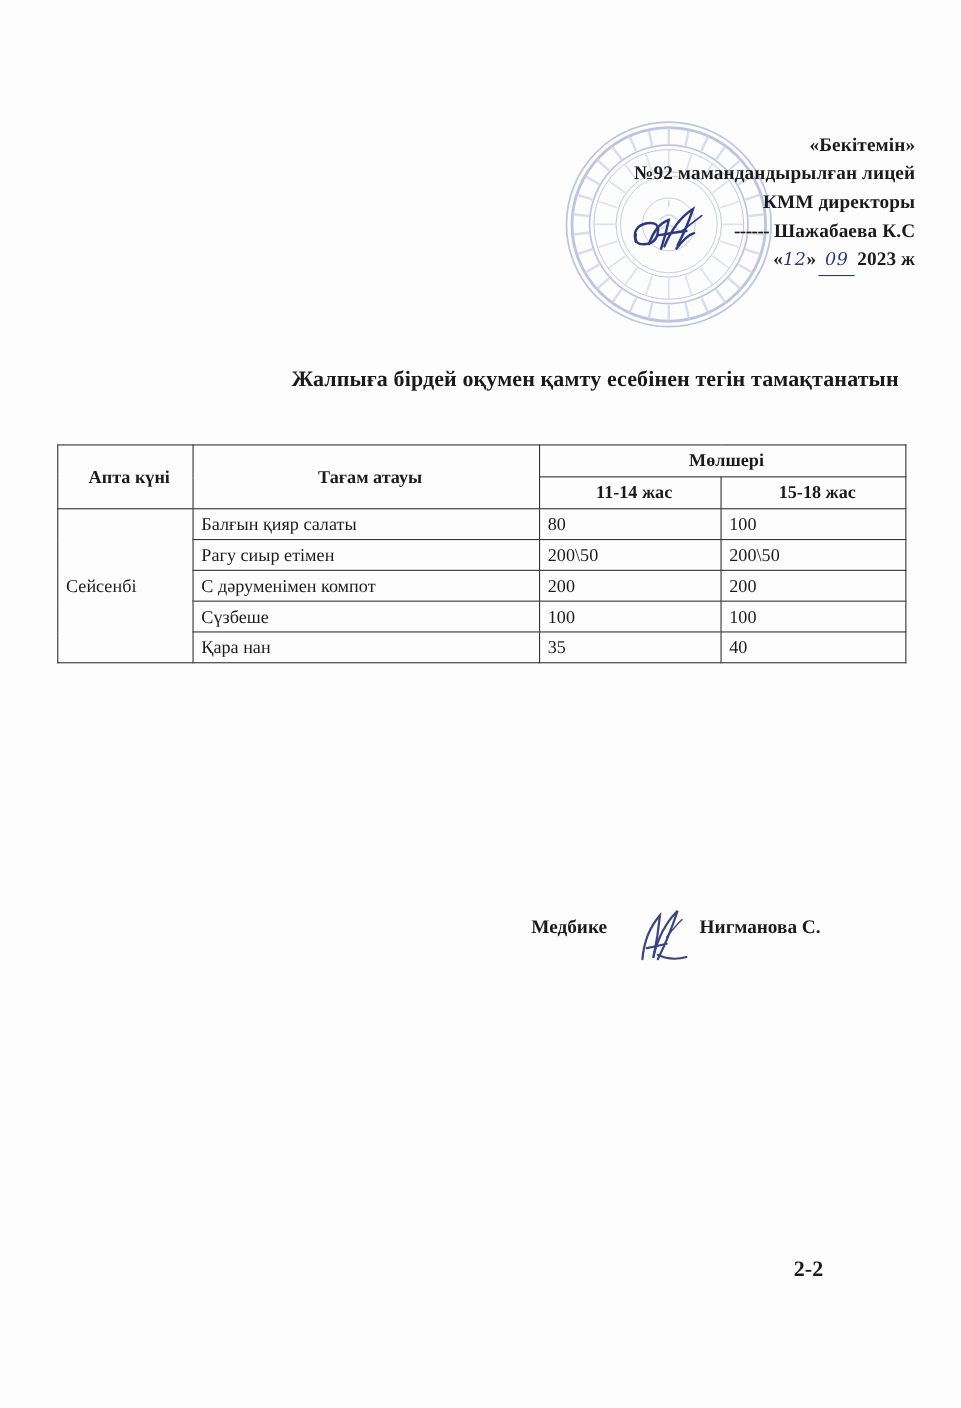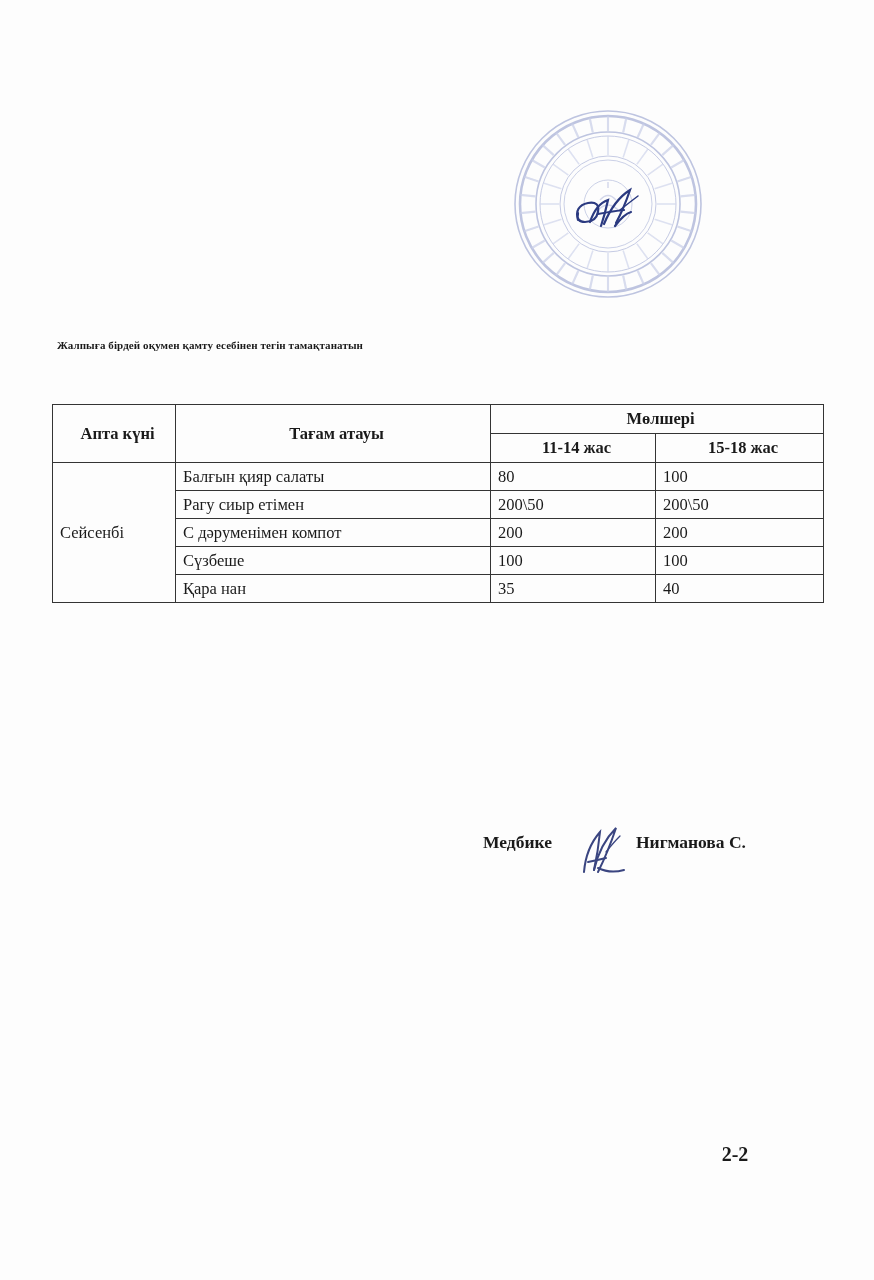--- a/index.html
+++ b/index.html
@@ -83,23 +83,23 @@
     z-index: 4;
     pointer-events: none;
   }
 
   
   .doc-title {
     position: absolute;
     left: 57px;
     top: 333px;
     width: 760px;
-    text-align: left;
-    font-weight: bold;
-    font-size: 11px;
+    text-align: right;
+    font-weight: bold;
+    font-size: 20px;
     line-height: 25px;
     letter-spacing: 0.1px;
   }
 
   
   .menu-table-wrap {
     position: absolute;
     left: 52px;
     top: 404px;
     width: 771px;
@@ -272,20 +272,32 @@
       </g>
     </g>
 
     <g fill="none" stroke="#c3c9e4" stroke-width="1.4" opacity="0.8">
       <path d="M84 104 q12 -14 24 0"></path>
       <path d="M88 92 q8 -9 16 0"></path>
       <line x1="96" y1="80" x2="96" y2="74"></line>
     </g>
   </svg>
 
+  <div class="approval-block">
+    <div class="approval-line">«Бекітемін»</div>
+    <div class="approval-line">№92 мамандандырылған лицей</div>
+    <div class="approval-line">КММ директоры</div>
+    <div class="approval-line">
+      <span class="sig-dashes">------</span>
+      <span>Шажабаева К.С</span>
+    </div>
+    <div class="date-line">
+      <span>«</span><span class="hand">12</span><span>»</span><span class="hand hand-underline">09</span><span>2023 ж</span>
+    </div>
+  </div>
 
   <svg class="director-signature" viewBox="0 0 110 52" xmlns="http://www.w3.org/2000/svg" aria-hidden="true">
     <g fill="none" stroke="#2b3a80" stroke-width="2.2" stroke-linecap="round">
       <path d="M10 34 q-4 -14 10 -17 q12 -2 10 9 q-2 10 -13 10 q-9 0 -7 -9"></path>
       <path d="M22 36 q6 -18 18 -22 q-3 14 -7 26"></path>
       <path d="M36 38 q10 -24 26 -34 q-6 18 -14 33"></path>
       <path d="M30 28 q16 -3 26 -4"></path>
       <path d="M47 40 q9 -12 16 -14"></path>
     </g>
     <g fill="none" stroke="#2b3a80" stroke-width="1.5" stroke-linecap="round">

